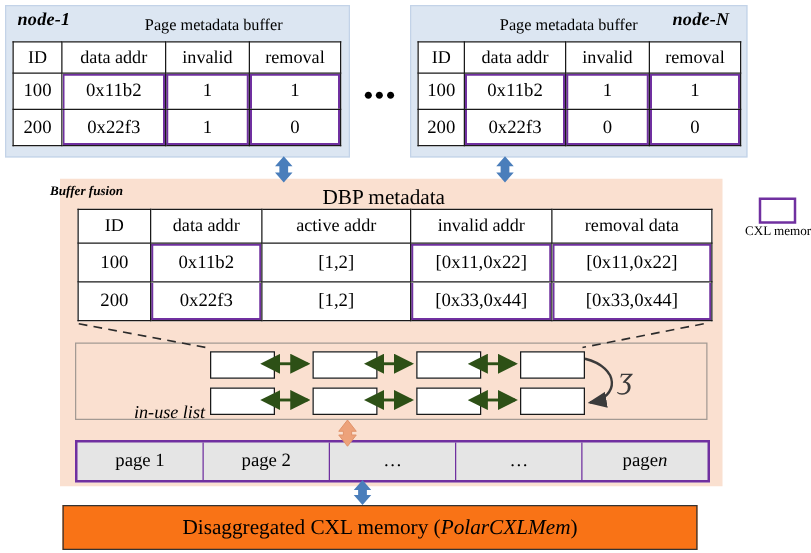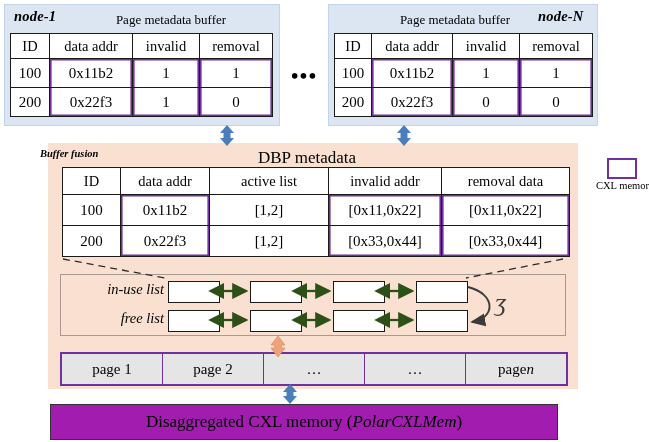--- a/index.html
+++ b/index.html
@@ -25,32 +25,32 @@
                 line-height:1;}
 
   
   #fusion{position:absolute;background:#fae0d0;}
   #fusion-label{position:absolute;font-style:italic;font-weight:bold;font-size:10.5px;}
   #dbp-caption{position:absolute;font-size:17px;white-space:nowrap;}
 
   
   #listbox{position:absolute;border:1.4px solid #a39a93;background:transparent;}
   .list-label{position:absolute;font-style:italic;font-size:14.5px;white-space:nowrap;
-              text-align:right;}
+              text-align:right;margin-top:41px;}
   .node-cell{position:absolute;background:#ffffff;border:1.4px solid #1a1a1a;}
 
   
   #pages{position:absolute;border:2.4px solid #7030a0;background:#e5e5e5;display:flex;}
   #pages .pg{flex:1 1 0;border-right:1.6px solid #7030a0;display:flex;align-items:center;
              justify-content:center;font-size:15px;white-space:nowrap;}
   #pages .pg:last-child{border-right:none;}
   .it{font-style:italic;}
 
   
-  #cxlmem{position:absolute;background:#a21caf;border:1.6px solid #333;
+  #cxlmem{position:absolute;background:#f97316;border:1.6px solid #333;
           display:flex;align-items:center;justify-content:center;font-size:17px;
           white-space:nowrap;}
 
   
   #legend{position:absolute;text-align:center;}
   #legend .swatch{width:26px;height:17px;border:2.6px solid #7030a0;margin:0 auto 1px;}
   #legend .lgtxt{font-size:10.5px;white-space:nowrap;}
 
   svg.ov{position:absolute;left:0;top:0;width:649px;height:442px;overflow:visible;
          pointer-events:none;}
@@ -126,21 +126,21 @@
 
   <div id="fusion-label" style="left:40px;top:148px;">Buffer fusion</div>
   <div id="dbp-caption" style="left:258px;top:148px;">DBP metadata</div>
 
   <div style="position:absolute;left:62px;top:167px;">
     <table class="grid" id="t-dbp">
       <tbody>
           <tr>
         <td class="hdr" style="width:57px;height:26px;">ID</td>
         <td class="hdr" style="width:88px;height:26px;">data addr</td>
-        <td class="hdr" style="width:118px;height:26px;">active list</td>
+        <td class="hdr" style="width:118px;height:26px;">active addr</td>
         <td class="hdr" style="width:112px;height:26px;">invalid addr</td>
         <td class="hdr" style="width:127px;height:26px;">removal data</td>
       </tr>
       <tr>
         <td style="height:30px;">100</td>
         <td class="plrt" style="height:30px;">0x11b2</td>
         <td style="height:30px;">[1,2]</td>
         <td class="plrt" style="height:30px;">[0x11,0x22]</td>
         <td class="plrt" style="height:30px;">[0x11,0x22]</td>
       </tr>

